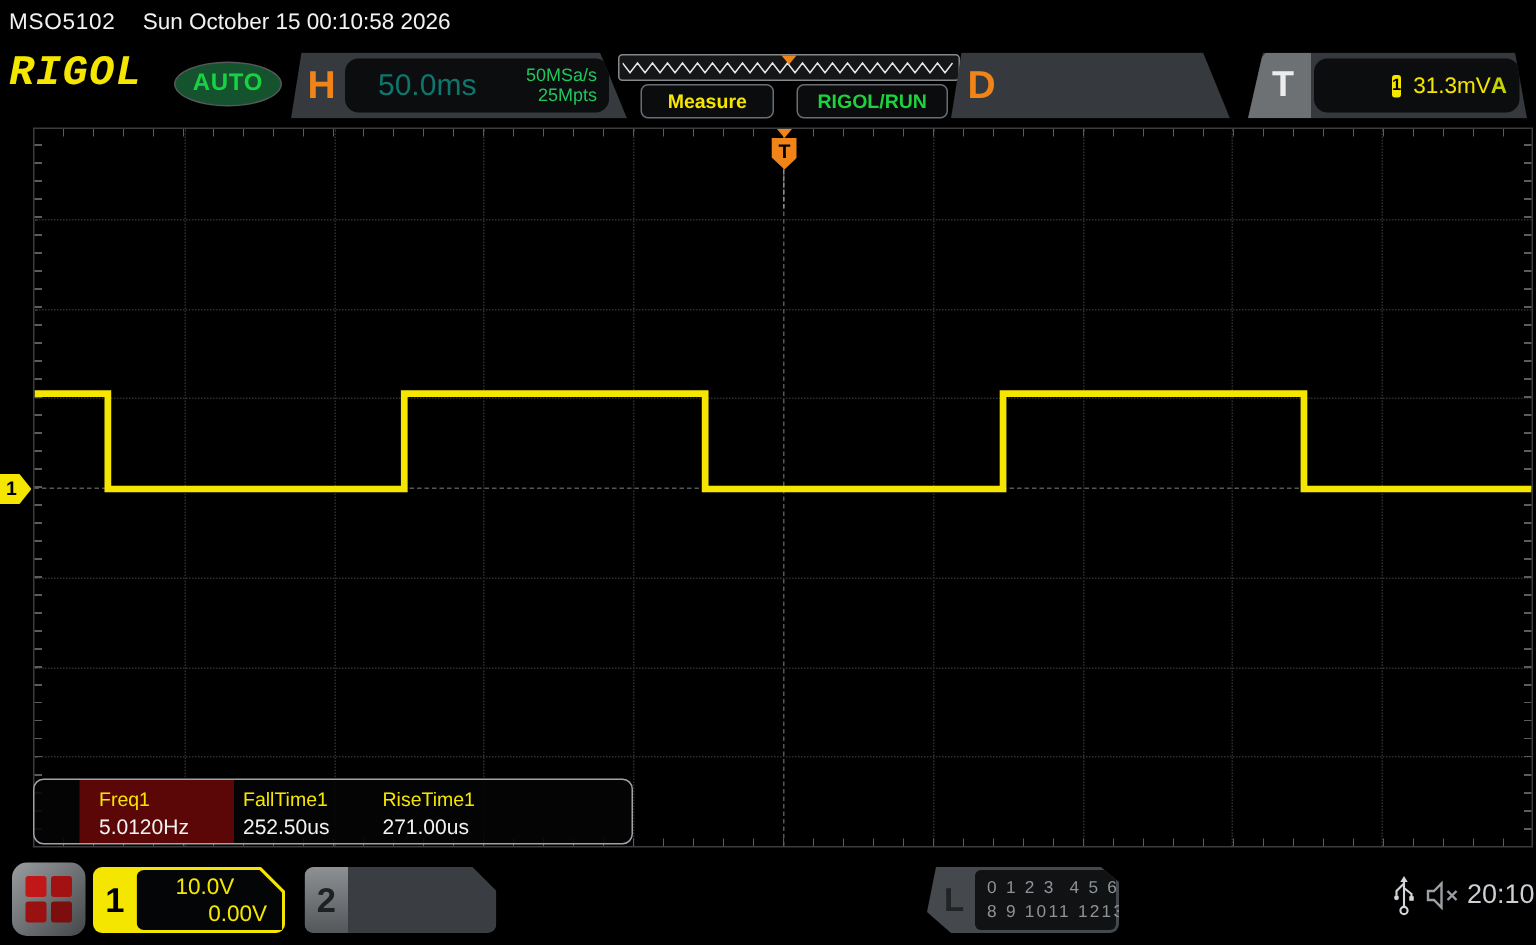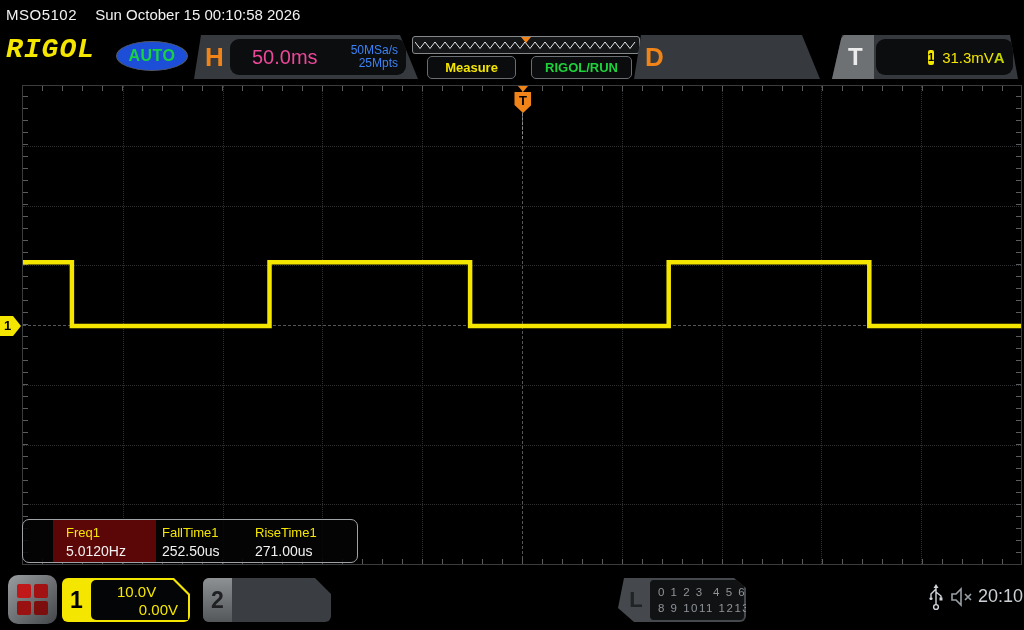--- a/index.html
+++ b/index.html
@@ -10,34 +10,34 @@
   .titlebar { position:absolute; left:0; top:0; width:1024px; height:30px; color:#f2f2f2;
               font-size:15px; line-height:30px; padding-left:6px; }
   .titlebar .model { letter-spacing:.5px; }
   .titlebar .datetime { margin-left:14px; }
 
   
   .header { position:absolute; left:0; top:30px; width:1024px; height:54px; background:#000; }
   .logo { position:absolute; left:6px; top:4px; font-family:Liberation Mono, monospace;
           font-style:italic; font-weight:bold; font-size:28px; color:#f5e600; letter-spacing:1px; }
   .auto-pill { position:absolute; left:116px; top:11px; width:72px; height:30px; border-radius:50%;
-               background:#1d4ed8; border:1px solid #55585c; color:#18d244; font-weight:bold;
+               background:#14532d; border:1px solid #55585c; color:#18d244; font-weight:bold;
                font-size:16px; text-align:center; line-height:28px; letter-spacing:.5px; }
 
   .tab-group { position:absolute; top:5px; height:44px; background:#363a3f;
                clip-path:polygon(7px 0, calc(100% - 18px) 0, 100% 100%, 0 100%); }
   .tab-letter { position:absolute; left:11px; top:50%; transform:translateY(-50%);
                 color:#f08418; font-weight:bold; font-size:26px; }
   .tab-field { position:absolute; top:4px; bottom:4px; background:#0b0d0f; border-radius:9px;
                display:flex; align-items:center; }
 
   .h-group { left:194px; width:224px; }
   .h-group .tab-field { left:36px; right:12px; }
-  .h-time { color:#ec4899; font-size:20px; margin-left:22px; }
-  .h-rate { margin-left:auto; margin-right:8px; text-align:right; color:#3b82f6; font-size:12px; line-height:13px; }
+  .h-time { color:#0f766e; font-size:20px; margin-left:22px; }
+  .h-rate { margin-left:auto; margin-right:8px; text-align:right; color:#22c55e; font-size:12px; line-height:13px; }
 
   .preview { position:absolute; left:412px; top:6px; width:228px; height:18px; background:#141618;
              border:1px solid #86898c; border-radius:3px; }
   .preview svg { position:absolute; left:2px; top:2px; }
   .preview .ptri { position:absolute; left:50%; top:0; margin-left:-5px; width:0; height:0;
                    border-left:5px solid transparent; border-right:5px solid transparent;
                    border-top:6px solid #f08418; }
 
   .hbtn { position:absolute; top:26px; height:23px; background:#0a0c0e; border:1px solid #6a6e72;
           border-radius:5px; font-weight:bold; font-size:13px; text-align:center; line-height:21px; }
@@ -82,21 +82,21 @@
   .trig-shield { width:17px; height:21px; background:#f08418; margin:0 auto;
                  clip-path:polygon(0 0, 100% 0, 100% 62%, 50% 100%, 0 62%);
                  color:#000; font-weight:bold; font-size:13px; line-height:17px; }
   .trig-dash { width:0; height:26px; margin:0 auto; border-left:1px dashed #8a8d90; }
 
   .ch-ground { position:absolute; left:0; top:316px; width:21px; height:20px; background:#f5e600;
                clip-path:polygon(0 0, 62% 0, 100% 50%, 62% 100%, 0 100%);
                color:#000; font-weight:bold; font-size:13px; line-height:20px; padding-left:4px; }
 
   
-  .meas-box { position:absolute; left:22px; top:519px; width:336px; height:44px;
+  .meas-box { position:absolute; left:22px; top:519px; width:400px; height:44px;
               background:rgba(5,5,5,.88); border:1px solid #9fa3a7; border-radius:7px; overflow:hidden; }
   .meas-red { position:absolute; left:30px; top:0; width:103px; height:100%; background:#5c0707; }
   .meas-col { position:absolute; top:5px; }
   .meas-col .mlabel { color:#f5e600; font-size:13px; }
   .meas-col .mvalue { color:#f2f2f2; font-size:14px; margin-top:3px; }
   .mc1 { left:43px; } .mc2 { left:139px; } .mc3 { left:232px; }
 
   
   .bottombar { position:absolute; left:0; top:570px; width:1024px; height:60px; background:#000; }
   .menu-btn { position:absolute; left:8px; top:5px; width:49px; height:49px; border-radius:10px;

